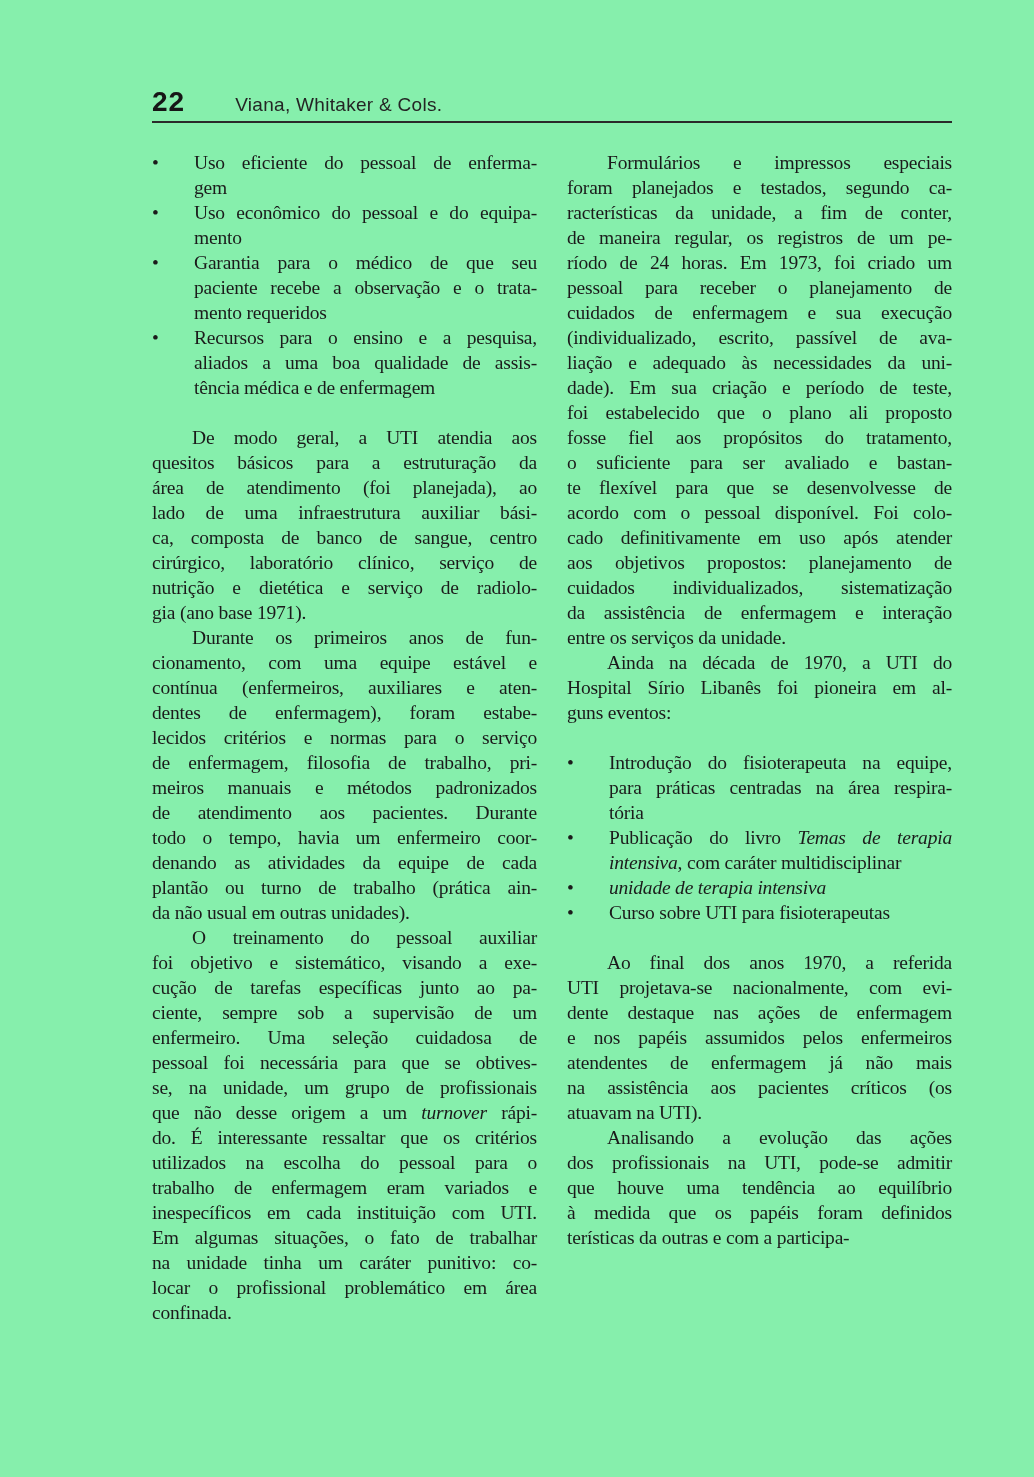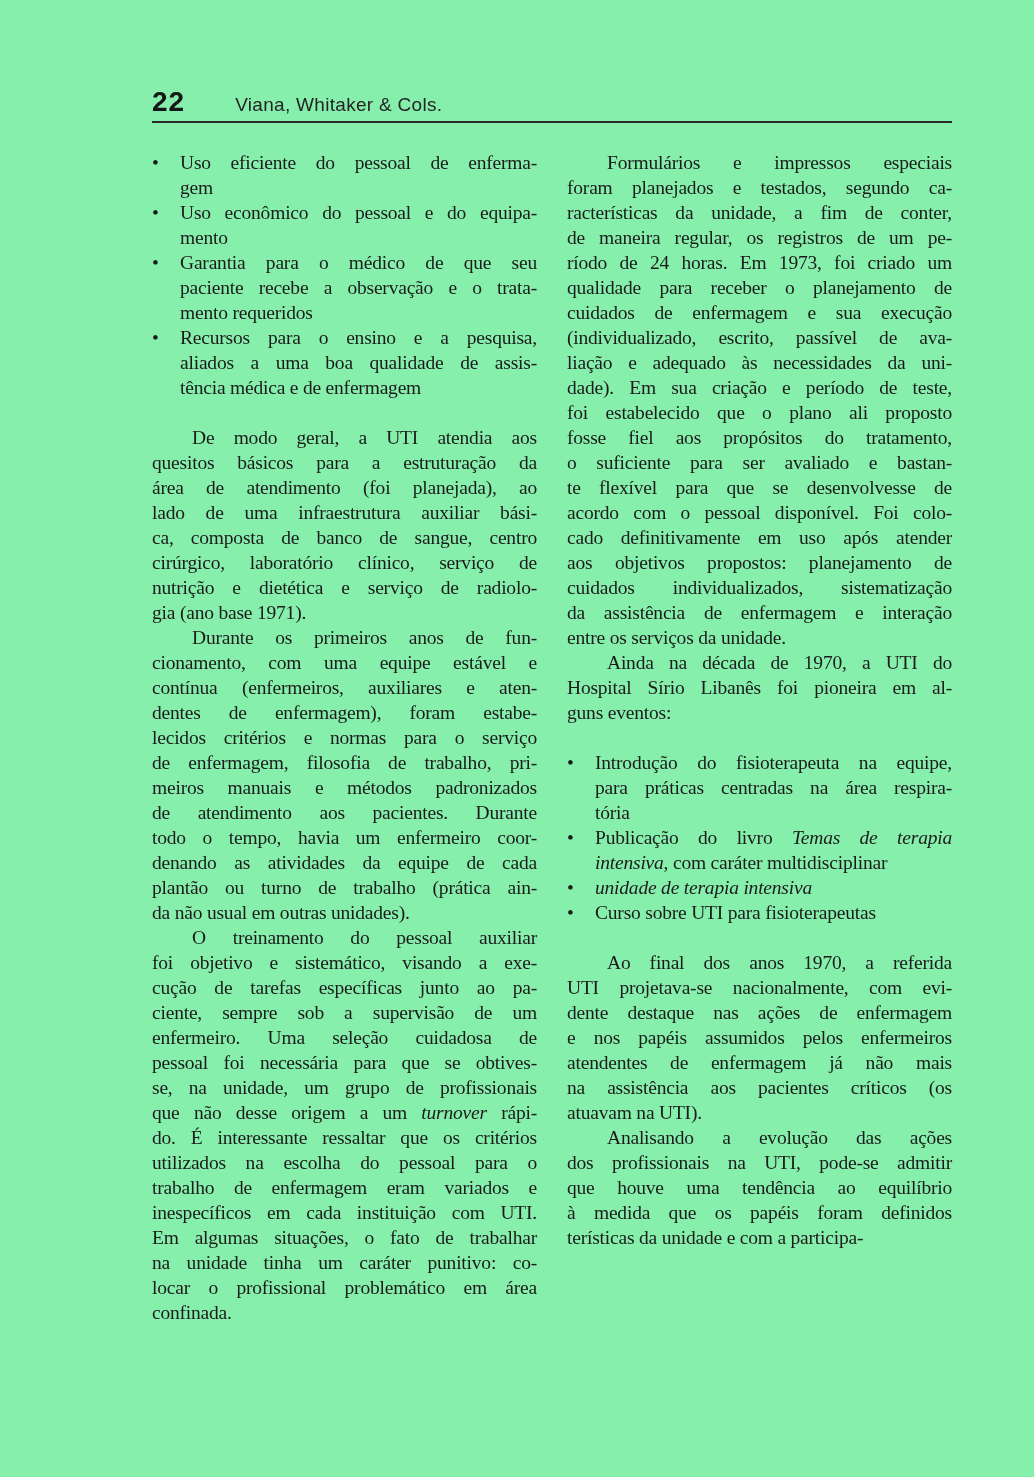--- a/index.html
+++ b/index.html
@@ -25,21 +25,21 @@
     hyphens:none;
   }
   .col{width:385px;}
   .tline{text-align:justify;text-align-last:justify;}
   .tline.last{text-align-last:left;}
   .para.indent .tline:first-child{text-indent:40px;}
   .vspace{height:25px;}
   ul.bullets{list-style:none;margin:0;padding:0;}
   ul.bullets li{display:flex;}
   .dot{flex:0 0 28px;width:28px;}
-  .btext{flex:1;min-width:0;}
+  .btext{flex:1;min-width:0;margin-left:14px;}
   em{}
 </style>
 </head>
 <body>
 
 <div class="page">
 
   <div class="header">
     <span class="pagenum">22</span>
     <span class="runtitle">Viana, Whitaker &amp; Cols.</span>
@@ -126,21 +126,21 @@
         </div>
     </div>
 
     <div class="col">
       <div class="para indent">
           <div class="tline">Formulários e impressos especiais</div>
           <div class="tline">foram planejados e testados, segundo ca-</div>
           <div class="tline">racterísticas da unidade, a fim de conter,</div>
           <div class="tline">de maneira regular, os registros de um pe-</div>
           <div class="tline">ríodo de 24 horas. Em 1973, foi criado um</div>
-          <div class="tline">qualidade para receber o planejamento de</div>
+          <div class="tline">pessoal para receber o planejamento de</div>
           <div class="tline">cuidados de enfermagem e sua execução</div>
           <div class="tline">(individualizado, escrito, passível de ava-</div>
           <div class="tline">liação e adequado às necessidades da uni-</div>
           <div class="tline">dade). Em sua criação e período de teste,</div>
           <div class="tline">foi estabelecido que o plano ali proposto</div>
           <div class="tline">fosse fiel aos propósitos do tratamento,</div>
           <div class="tline">o suficiente para ser avaliado e bastan-</div>
           <div class="tline">te flexível para que se desenvolvesse de</div>
           <div class="tline">acordo com o pessoal disponível. Foi colo-</div>
           <div class="tline">cado definitivamente em uso após atender</div>
@@ -192,18 +192,18 @@
           <div class="tline">e nos papéis assumidos pelos enfermeiros</div>
           <div class="tline">atendentes de enfermagem já não mais</div>
           <div class="tline">na assistência aos pacientes críticos (os</div>
           <div class="tline last">atuavam na UTI).</div>
         </div>
       <div class="para indent">
           <div class="tline">Analisando a evolução das ações</div>
           <div class="tline">dos profissionais na UTI, pode-se admitir</div>
           <div class="tline">que houve uma tendência ao equilíbrio</div>
           <div class="tline">à medida que os papéis foram definidos</div>
-          <div class="tline last">terísticas da unidade e com a participa-</div>
+          <div class="tline last">terísticas da outras e com a participa-</div>
         </div>
     </div>
 
   </div>
 </div>
 
 </body></html>

